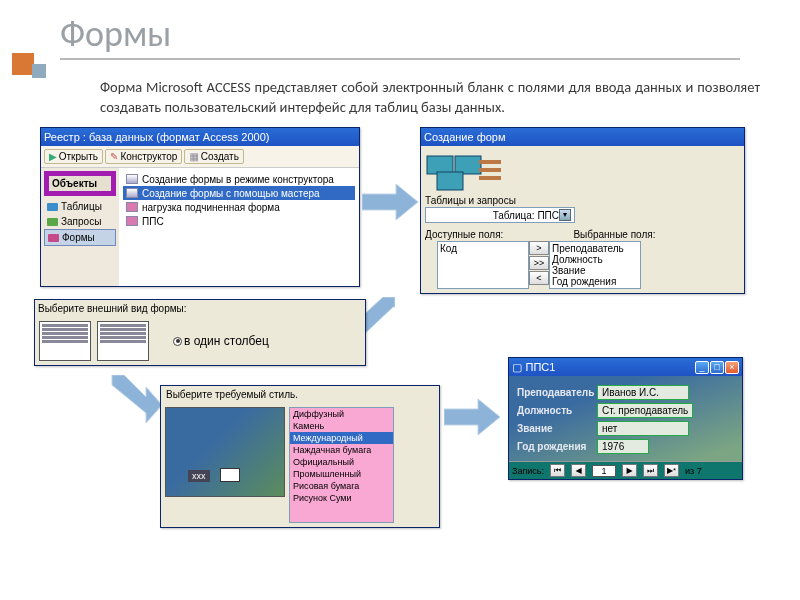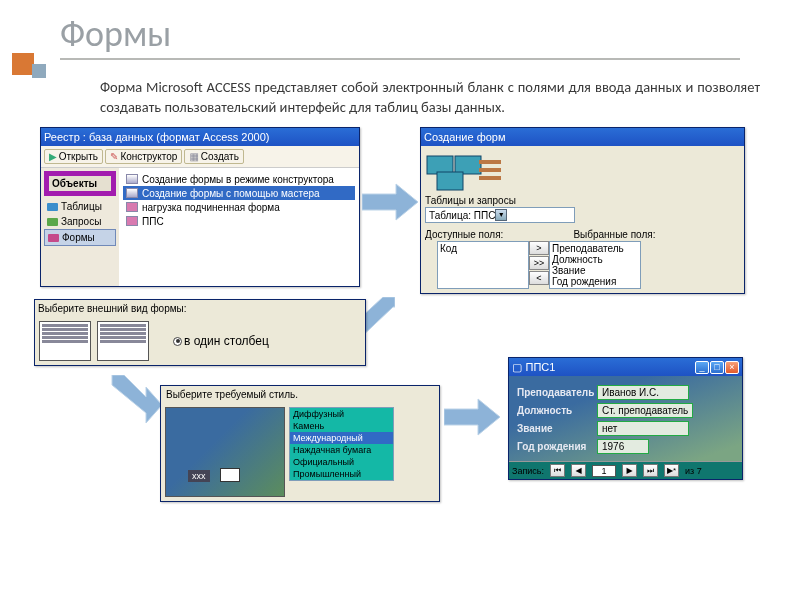--- a/index.html
+++ b/index.html
@@ -40,41 +40,41 @@
   .list-area { margin-left:78px; height:118px; background:#fff; padding:4px; }
   .list-item { padding:1.5px 3px; font-size:10px; display:flex; align-items:center; gap:4px;}
   .list-item.sel { background:#316ac5; color:#fff; }
   .li-icon { width:12px; height:10px; background:linear-gradient(#fff,#aac); border:1px solid #88a; }
   .li-icon.f { background:#d87ab0;}
   
   
   .wiz-body { padding:4px; background:#ece9d8; }
   .wiz-illustration { display:inline-block; }
   .wiz-label { font-size:10px; margin:3px 0 1px; }
-  .combo { background:#fff; border:1px solid #7f9db9; padding:1px 3px; font-size:10px; display:flex; justify-content:flex-start; align-items:center; width:150px;}
+  .combo { background:#fff; border:1px solid #7f9db9; padding:1px 3px; font-size:10px; display:flex; justify-content:flex-end; align-items:center; width:150px;}
   .combo .dd { width:12px; height:12px; background:linear-gradient(#cde,#8ab); border:1px solid #567; font-size:8px; text-align:center; line-height:10px;}
   .fieldbox { background:#fff; border:1px solid #7f9db9; width:92px; height:48px; font-size:10px; padding:1px 2px; overflow:hidden;}
   .movebtns { display:flex; flex-direction:column; gap:1px;}
   .mvb { width:20px; height:14px; border:1px solid #888; background:linear-gradient(#fff,#ddd); font-size:9px; text-align:center; line-height:12px;}
   
   
   .layoutwin .panel { background:#ece9d8; padding:4px; }
   .thumbs { display:flex; gap:6px; }
   .thumb { width:52px; height:40px; border:1px solid #555; background:#fff; padding:2px; display:flex; flex-direction:column; gap:1px;}
   .thumb .line { height:3px; background:#889; }
   .radio { font-size:12px; display:flex; align-items:center; gap:2px;}
   .radio .r { width:9px; height:9px; border:1px solid #444; border-radius:50%; background:#fff; display:flex; align-items:center; justify-content:center;}
   .radio .r .dot{ width:4px; height:4px; background:#333; border-radius:50%;}
   
   
   .stylewin .panel { display:flex; gap:4px; padding:4px; background:#ece9d8;}
   .stylewin .preview { width:120px; height:90px; border:1px solid #555; background:linear-gradient(135deg,#3a6ba0 40%,#5c8d5d); position:relative;}
   .stylewin .preview .plbl { position:absolute; left:22px; bottom:14px; background:#445; color:#fff; font-size:9px; padding:1px 4px;}
   .stylewin .preview .pdat { position:absolute; left:54px; bottom:14px; background:#fff; border:1px solid #333; font-size:9px; padding:1px 4px;}
-  .stylelist { width:105px; height:74px; background:#14b8a6; border:1px solid #7f9db9; font-size:9px; overflow:hidden;}
+  .stylelist { width:105px; height:116px; background:#f9a8d4; border:1px solid #7f9db9; font-size:9px; overflow:hidden;}
   .stylelist div { padding:1px 3px;}
   .stylelist .sel { background:#316ac5; color:#fff;}
   
   
   .formwin .body { background:linear-gradient(160deg,#3a6ba0 30%, #7ba583 90%); padding:6px 8px 4px; }
   .frow { display:flex; align-items:center; margin:3px 0;}
   .flbl { width:80px; font-size:10px; color:#e6e9f2; font-weight:bold; }
   .fval { background:#e3ebe0; border:1px solid #2a4; padding:1px 4px; font-size:10px; min-width:92px;}
   .navbar { background:#0f766e; border-top:1px solid #999; padding:2px 3px; font-size:9px; display:flex; align-items:center; gap:6px;}
   .nb { width:15px; height:13px; border:1px solid #777; background:linear-gradient(#fff,#ddd); font-size:8px; text-align:center; line-height:11px;}

